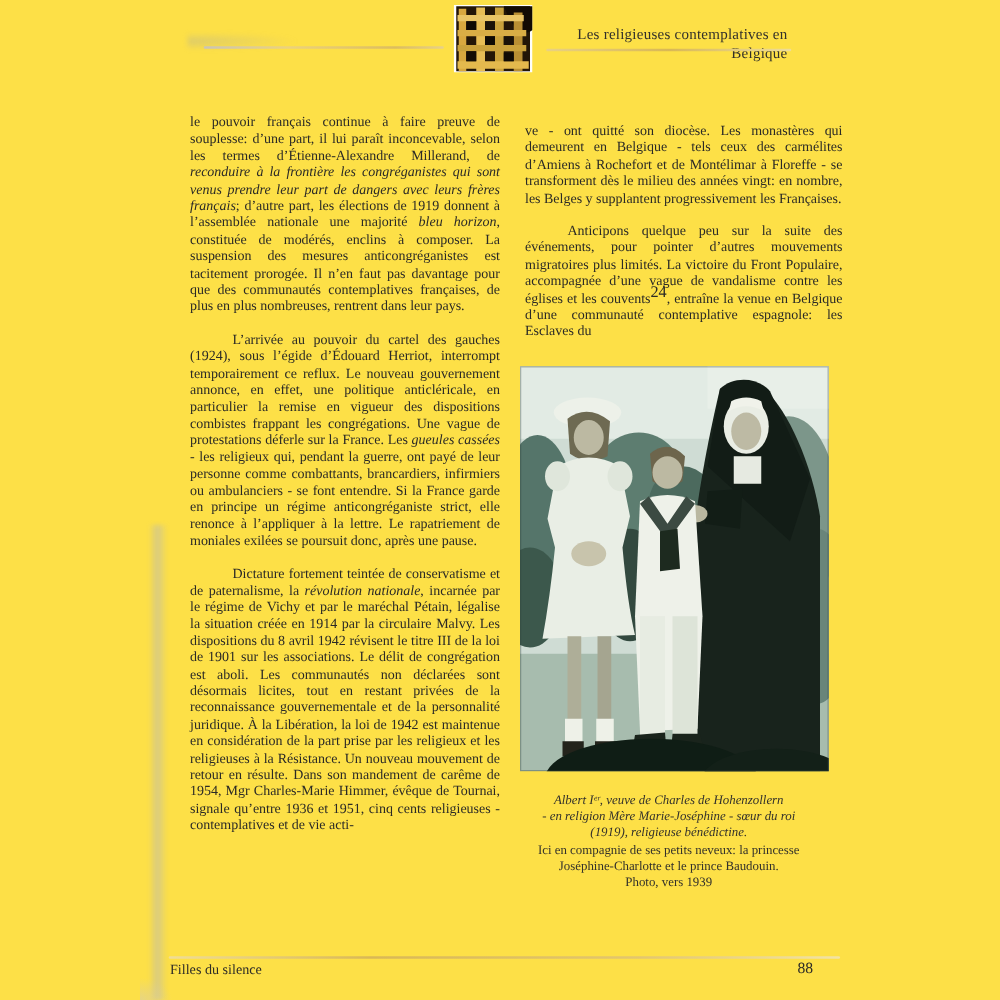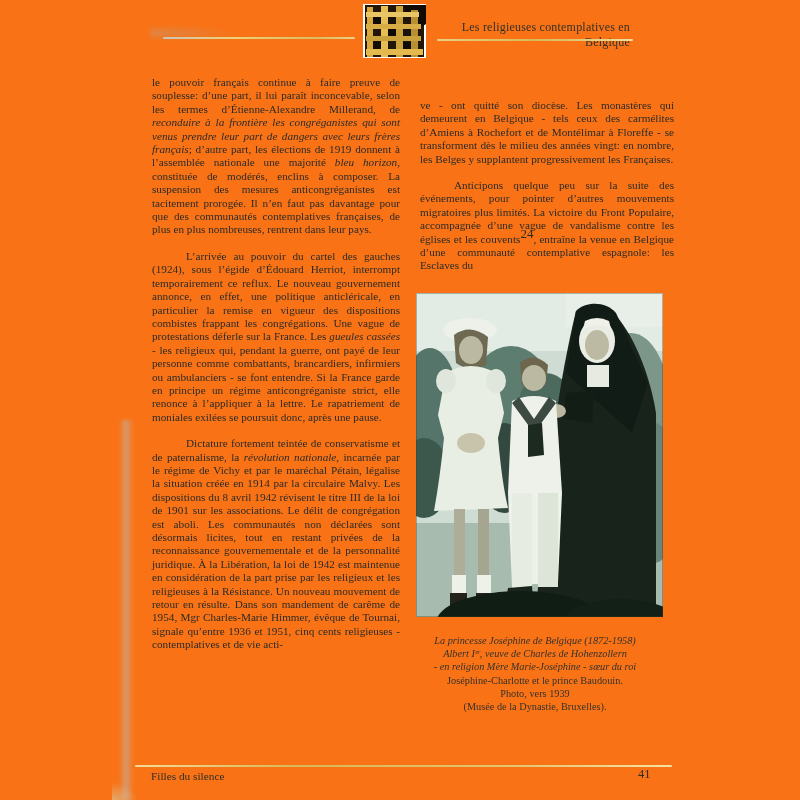--- a/index.html
+++ b/index.html
@@ -1,21 +1,21 @@
 <!DOCTYPE html>
 <html lang="fr"><head>
 <meta charset="utf-8">
 <style>
   html,body{margin:0;padding:0;}
   body{
     width:800px;height:800px;position:relative;overflow:hidden;
     background:#fefefd;color:#2b2a26;
     font-family:"Liberation Serif","DejaVu Serif",serif;
   }
-  .page{position:absolute;inset:0;background:#f97316;}
+  .page{position:absolute;inset:0;background:#fde047;}
 
   
   .edge-left{position:absolute;left:119px;top:420px;width:15px;height:380px;
     background:linear-gradient(to right,rgba(185,185,180,0),rgba(185,185,180,.55) 45%,rgba(185,185,180,0));
     filter:blur(1.5px);}
   .edge-corner{position:absolute;left:112px;top:782px;width:26px;height:18px;
     background:radial-gradient(ellipse at left bottom,rgba(216,205,170,.6),rgba(216,205,170,0) 70%);}
   .smudge-top{position:absolute;left:150px;top:26px;width:90px;height:14px;
     background:radial-gradient(ellipse at left center,rgba(170,170,165,.38),rgba(170,170,165,0) 70%);
     filter:blur(2px);}
@@ -25,21 +25,21 @@
   .rule-left{left:163px;top:37px;width:192px;
     background:linear-gradient(to right,#c9c4b8,#ecd27c 35%,#dcbd5e 80%,#e8d188);}
   .rule-right{left:437px;top:39px;width:196px;
     background:linear-gradient(to right,#e9d182,#d9b855 50%,#eedd9a);}
   .header-title{position:absolute;left:420px;top:20px;width:210px;
     text-align:right;font-size:12px;letter-spacing:.2px;color:#32302a;}
   .logo{position:absolute;left:363px;top:4px;width:63px;height:54px;}
 
   
   .col{position:absolute;top:76px;}
-  .col-left{left:152px;width:248px;}
+  .col-left{left:152px;width:248px;margin-top:16px;}
   .col-right{left:420px;width:254px;margin-top:23px;}
   .para{margin:0;text-align:justify;font-size:11.2px;line-height:13.4px;color:#2b2a26;}
   .para + .para{margin-top:13px;}
   .para.indent{text-indent:34px;}
   .para .it{font-style:italic;}
   .para sup{font-size:13px;line-height:0;}
 
   
   figure.photo{position:absolute;left:416px;top:293px;width:247px;height:324px;margin:0;
     box-shadow:0 0 0 1px rgba(40,60,50,.25) inset;}
@@ -47,21 +47,21 @@
 
   
   .caption{position:absolute;left:404px;top:634px;width:262px;text-align:center;
     font-size:10.3px;line-height:13.2px;color:#33312b;}
   .caption .cap-italic{font-style:italic;}
 
   
   .rule-footer{left:135px;top:765px;width:537px;
     background:linear-gradient(to right,#f0dd96,#d9b855 30%,#e3c емь?,#e3c66e 70%,#f2e3a5);}
   .rule-footer{background:linear-gradient(to right,#f0dd96,#d9b855 30%,#e3c66e 70%,#f2e3a5);}
-  .footer-title{position:absolute;left:151px;top:770px;font-size:11.3px;color:#2e2c27;}
+  .footer-title{position:absolute;left:136px;top:770px;font-size:11.3px;color:#2e2c27;}
   .page-number{position:absolute;left:638px;top:767px;font-size:12.5px;color:#2e2c27;}
 </style>
 </head>
 <body>
 
 <div class="page">
 
   <div class="edge-left"></div>
   <div class="edge-corner"></div>
   <div class="smudge-top"></div>
@@ -168,28 +168,28 @@
       <g>
         <ellipse cx="105" cy="330" rx="85" ry="32" fill="#0f1d15"></ellipse>
         <ellipse cx="205" cy="332" rx="60" ry="26" fill="#132018"></ellipse>
       </g>
       <rect x="0" y="0" width="247" height="324" fill="none" stroke="#2e4238" stroke-opacity=".35" stroke-width="2"></rect>
     </svg>
   </figure>
 
   <div class="caption">
     <div class="cap-italic">
-        <div>La princesse Joséphine de Belgique (1872-1958)</div>
         <div>Albert Iᵉʳ, veuve de Charles de Hohenzollern</div>
         <div>- en religion Mère Marie-Joséphine - sœur du roi</div>
+        <div>(1919), religieuse bénédictine.</div>
       </div>
     <div class="cap-regular">
+        <div>Ici en compagnie de ses petits neveux: la princesse</div>
         <div>Joséphine-Charlotte et le prince Baudouin.</div>
         <div>Photo, vers 1939</div>
-        <div>(Musée de la Dynastie, Bruxelles).</div>
       </div>
   </div>
 
   <div class="rule rule-footer"></div>
   <div class="footer-title">Filles du silence</div>
-  <div class="page-number">41</div>
+  <div class="page-number">88</div>
 
 </div>
 
 </body></html>

